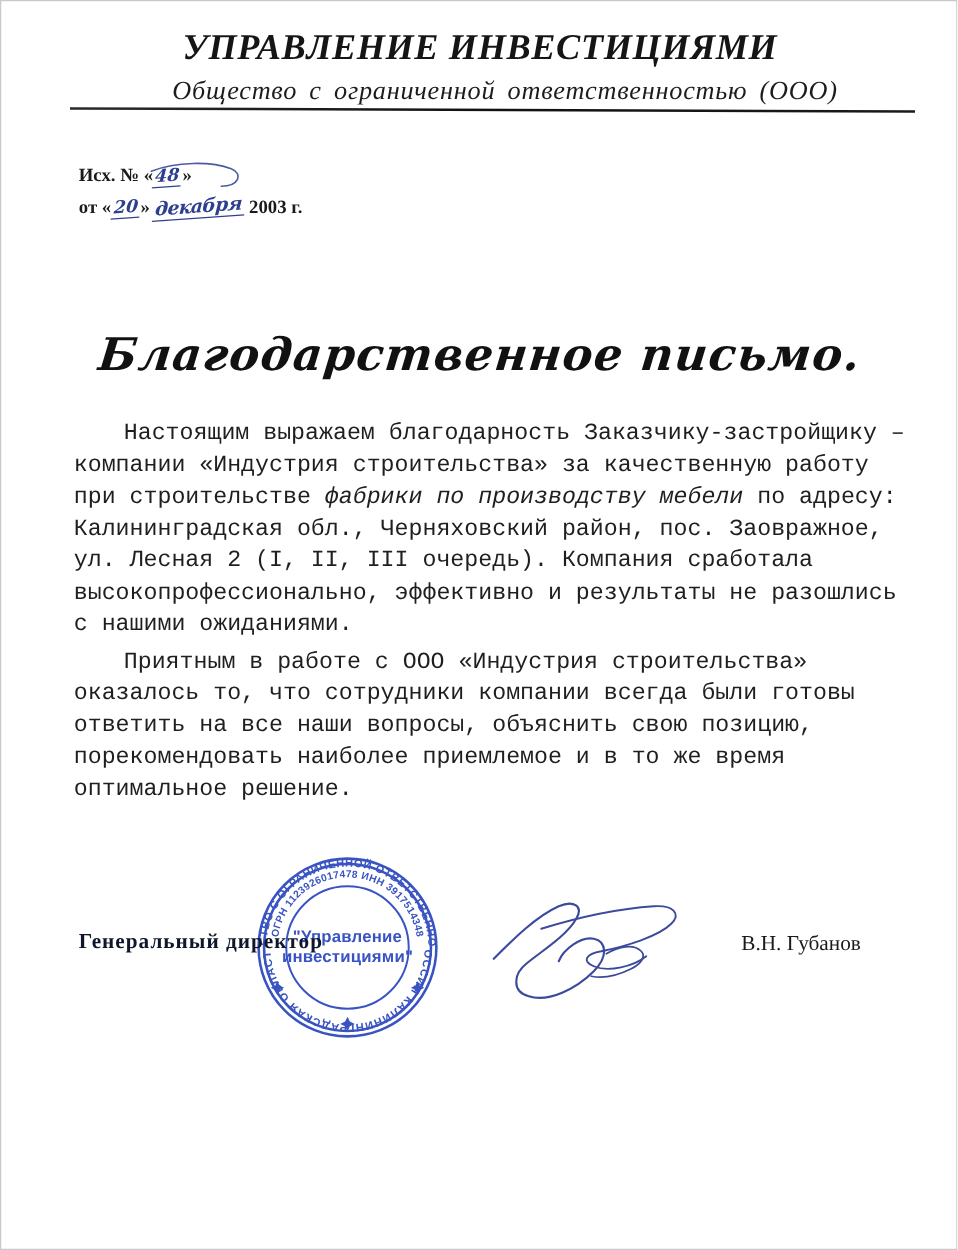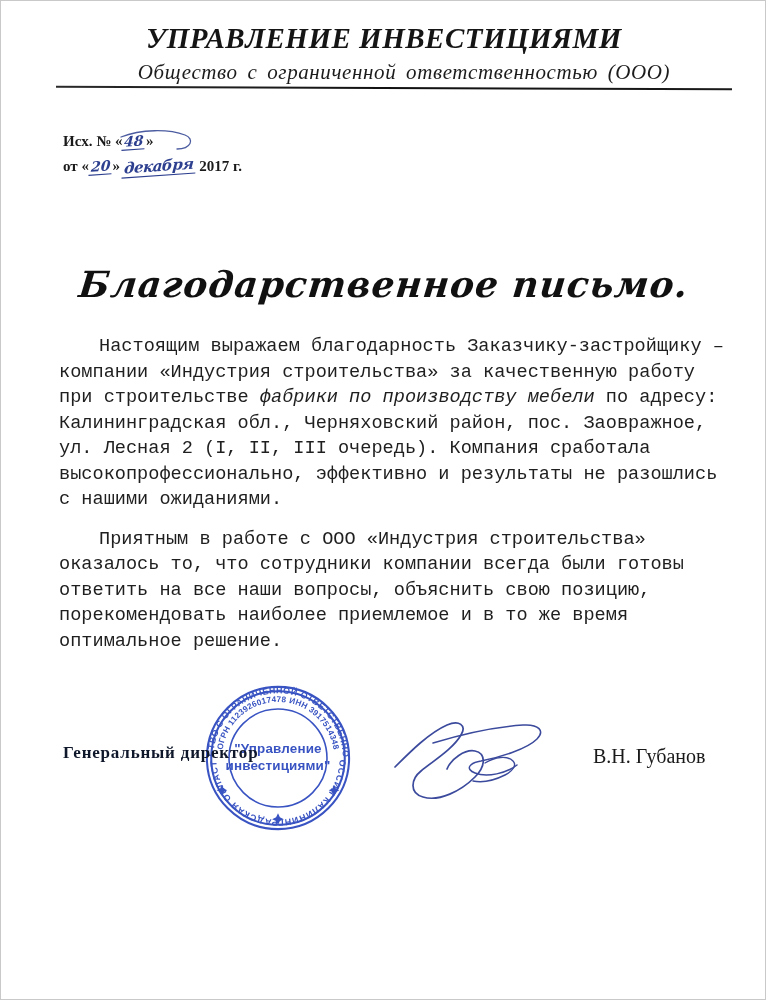--- a/index.html
+++ b/index.html
@@ -129,21 +129,21 @@
     font-size: 18.6px;
     line-height: 25.5px;
     color: #1f1f1f;
     text-align: left;
   }
   .body-text p {
     margin: 0 0 2px 0;
     text-indent: 40px;
     font-family: Liberation Mono, monospace;
   }
-  .body-text p.p2 { margin-top: 14px; }
+  .body-text p.p2 { margin-top: 4px; }
   .body-text p.p3 { margin-top: 6px; }
   .ital { font-style: italic; }
 
   
   .sig-row {
     position: absolute;
     left: 0;
     top: 742px;
     width: 766px;
     height: 30px;
@@ -156,21 +156,21 @@
     font-weight: bold;
     font-size: 17px;
     color: #0f172a;
     letter-spacing: 0.8px;
   }
   .sig-name {
     position: absolute;
     left: 592px;
     top: 2px;
     font-family: "Liberation Serif", serif;
-    font-size: 20px;
+    font-size: 17px;
     color: #1a1a1a;
   }
 
   
   .stamp {
     position: absolute;
     left: 198px;
     top: 678px;
     width: 158px;
     height: 158px;
@@ -196,21 +196,21 @@
     <div class="lh-title">УПРАВЛЕНИЕ ИНВЕСТИЦИЯМИ</div>
     <div class="lh-sub">Общество с ограниченной ответственностью (ООО)</div>
   </div>
   <div class="lh-rule"></div>
 
   <div class="refblock">
     <span class="refline">
       <span>Исх. № «</span><span class="hand small">48</span><span>»</span>
     </span>
     <span class="refline">
-      <span>от «</span><span class="hand small">20</span><span>»</span><span class="hand month">декабря</span>&nbsp;<span>2017 г.</span>
+      <span>от «</span><span class="hand small">20</span><span>»</span><span class="hand month">декабря</span>&nbsp;<span>2003 г.</span>
     </span>
   </div>
 
   <svg class="pen-flourish" viewBox="0 0 82 34">
     <path d="M2,10 C22,2 50,2 66,8 C76,12 72,22 58,22" fill="none" stroke="#2d3f8f" stroke-width="1.3" stroke-linecap="round" opacity="0.85"></path>
   </svg>
 
   <div class="doc-title">
     <span>Благодарственное письмо.</span>
   </div>

